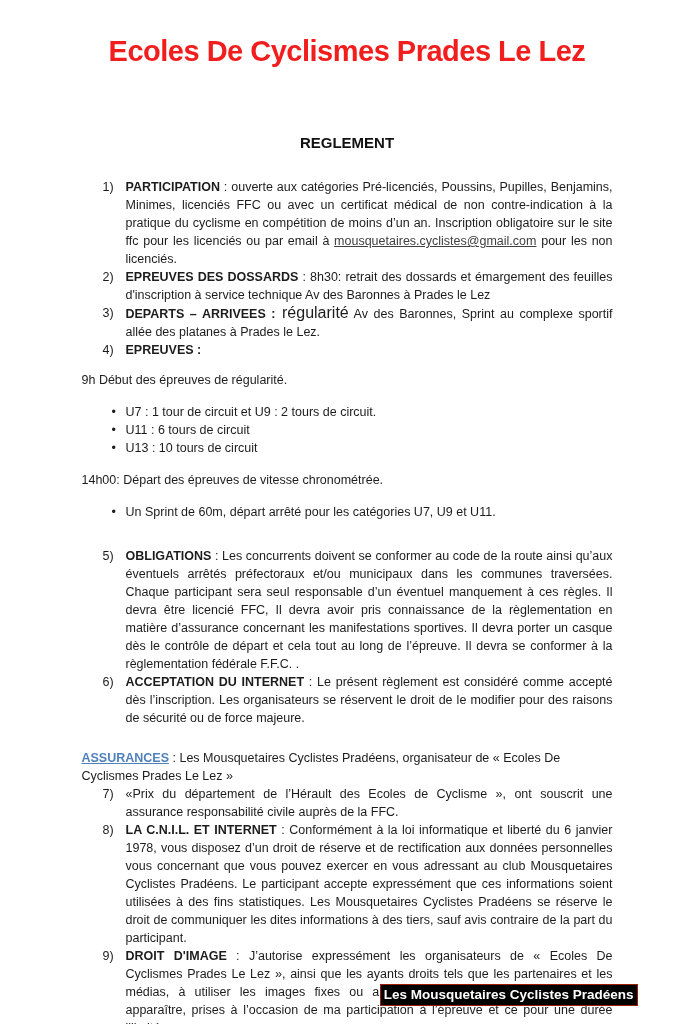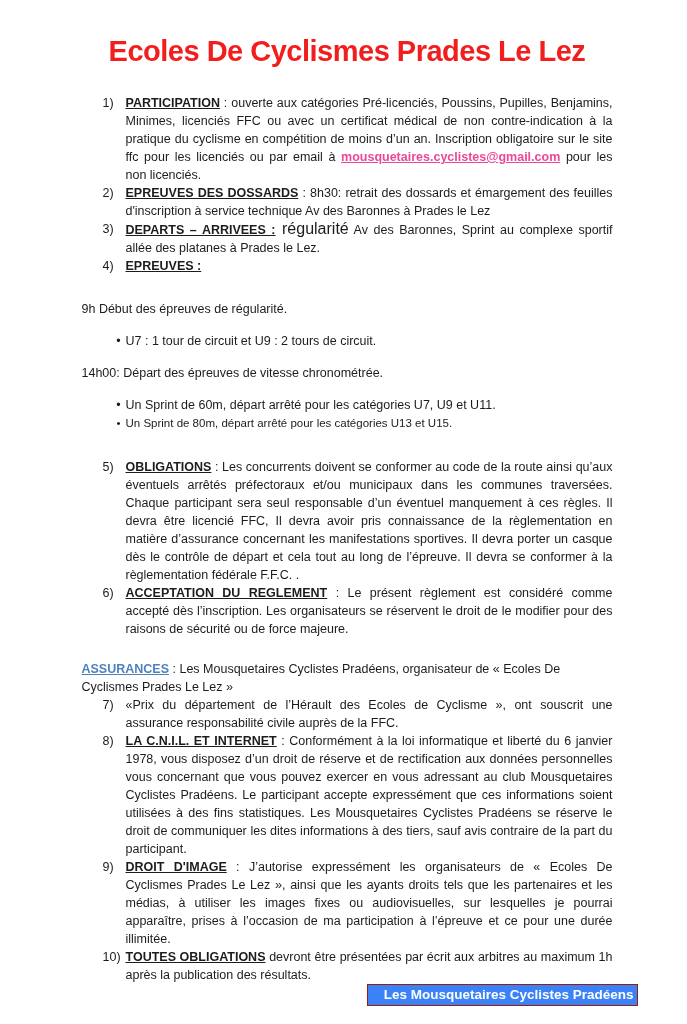--- a/index.html
+++ b/index.html
@@ -32,58 +32,59 @@
     line-height:18px;
     font-weight:bold;
     color:#111111;
   }
 
   .list { margin-top:26px; }
   .li { display:flex; }
   .li .num { flex:0 0 23px; margin-left:21px; }
   .li .body { flex:1; text-align:justify; }
 
-  .hd { font-weight:bold; text-decoration:underline; }
+  .hd { font-weight:bold; }
   .small { font-size:16px; }
 
-  .para { margin-top:25px; }
+  .para { margin-top:12px; }
   .bullets { margin-top:14px; }
-  .bullet { display:flex;text-align:center; }
+  .bullet { display:flex; }
   .bullet .marker { flex:0 0 14px; margin-left:30px; }
   .bullet .marker::before { content:"\2022"; }
   .bullet.small-line { font-size:11.5px; }
 
   .sprint-para { margin-top:14px; }
   .gap-before-5 { margin-top:26px; }
   .assur-para { margin-top:22px; }
   .assur-label { font-weight:bold; text-decoration:underline; color:#4f81bd; }
 
-  a.email-link { color:#ec4899; text-decoration:underline; cursor:pointer;font-weight:bold; }
+  a.email-link { color:#404040; text-decoration:underline; cursor:pointer; }
 
   .footer-banner {
     position:absolute;
     right:4px; bottom:18px;
-    background:#3b82f6;
+    background:#000000;
     border:1px solid #9c1c05;
     color:#ffffff;
     font-size:13.5px;
     line-height:17px;
     font-weight:bold;
-    padding:1px 3px 2px 16px;
+    padding:1px 3px 2px 3px;
     white-space:nowrap;
   }
 </style>
 </head>
 <body>
 
 <div class="page">
   <div class="content">
 
     <div class="doc-title">Ecoles De Cyclismes Prades Le Lez</div>
 
+    <div class="section-heading">REGLEMENT</div>
 
     <div class="list">
 
       <div class="li">
         <span class="num">1)</span>
         <span class="body"><span class="hd">PARTICIPATION</span><span> : ouverte aux catégories Pré-licenciés, Poussins, Pupilles, Benjamins, Minimes,  licenciés  FFC ou avec un certificat médical de non contre-indication à la pratique du cyclisme en compétition de moins d’un an. Inscription obligatoire sur le site ffc pour les licenciés ou par email à </span><a class="email-link">mousquetaires.cyclistes@gmail.com</a><span> pour les non licenciés.</span></span>
       </div>
 
       <div class="li">
         <span class="num">2)</span>
@@ -101,45 +102,49 @@
       </div>
     </div>
 
     <div class="para">9h Début des épreuves de régularité.</div>
 
     <div class="bullets">
       <div class="bullet">
           <span class="marker"></span>
           <span>U7 : 1 tour de circuit et U9 : 2 tours de circuit.</span>
         </div>
+      <div class="bullet">
+          <span class="marker"></span>
+          <span>U11 : 6 tours de circuit</span>
+        </div>
+      <div class="bullet">
+          <span class="marker"></span>
+          <span>U13 : 10 tours de circuit</span>
+        </div>
     </div>
 
     <div class="para sprint-para">14h00: Départ des épreuves de vitesse chronométrée.</div>
 
     <div class="bullets">
       <div class="bullet">
           <span class="marker"></span>
           <span>Un Sprint de 60m, départ arrêté pour les catégories U7, U9 et U11.</span>
-        </div>
-      <div class="bullet small-line">
-          <span class="marker"></span>
-          <span>Un Sprint de 80m, départ arrêté pour les catégories U13 et  U15.</span>
         </div>
     </div>
 
     <div class="list gap-before-5">
 
       <div class="li">
         <span class="num">5)</span>
         <span class="body"><span class="hd">OBLIGATIONS</span><span> : Les concurrents doivent se conformer au code de la route ainsi qu’aux éventuels arrêtés préfectoraux  et/ou municipaux dans les communes traversées. Chaque participant sera seul responsable d’un éventuel manquement à ces règles. Il devra être licencié FFC, Il devra avoir pris connaissance de la règlementation en matière d’assurance concernant les manifestations sportives. Il devra porter un casque dès le contrôle de départ et cela tout au long de l’épreuve. Il devra se conformer à la règlementation fédérale F.F.C. .</span></span>
       </div>
 
       <div class="li">
         <span class="num">6)</span>
-        <span class="body"><span class="hd">ACCEPTATION DU REGLEMENT</span><span> : Le présent règlement est considéré comme accepté dès l’inscription. Les organisateurs se réservent le droit de le modifier pour des raisons de sécurité ou de force majeure.</span></span>
+        <span class="body"><span class="hd">ACCEPTATION DU INTERNET</span><span> : Le présent règlement est considéré comme accepté dès l’inscription. Les organisateurs se réservent le droit de le modifier pour des raisons de sécurité ou de force majeure.</span></span>
       </div>
     </div>
 
     <div class="para assur-para"><span class="assur-label">ASSURANCES</span><span> : Les Mousquetaires Cyclistes Pradéens, organisateur de « Ecoles De Cyclismes Prades Le Lez »</span></div>
 
     <div class="list" style="margin-top:0;">
 
       <div class="li">
         <span class="num">7)</span>
         <span class="body"><span>«Prix du département de l’Hérault des Ecoles de Cyclisme », ont souscrit une assurance responsabilité civile auprès de la FFC.</span></span>

